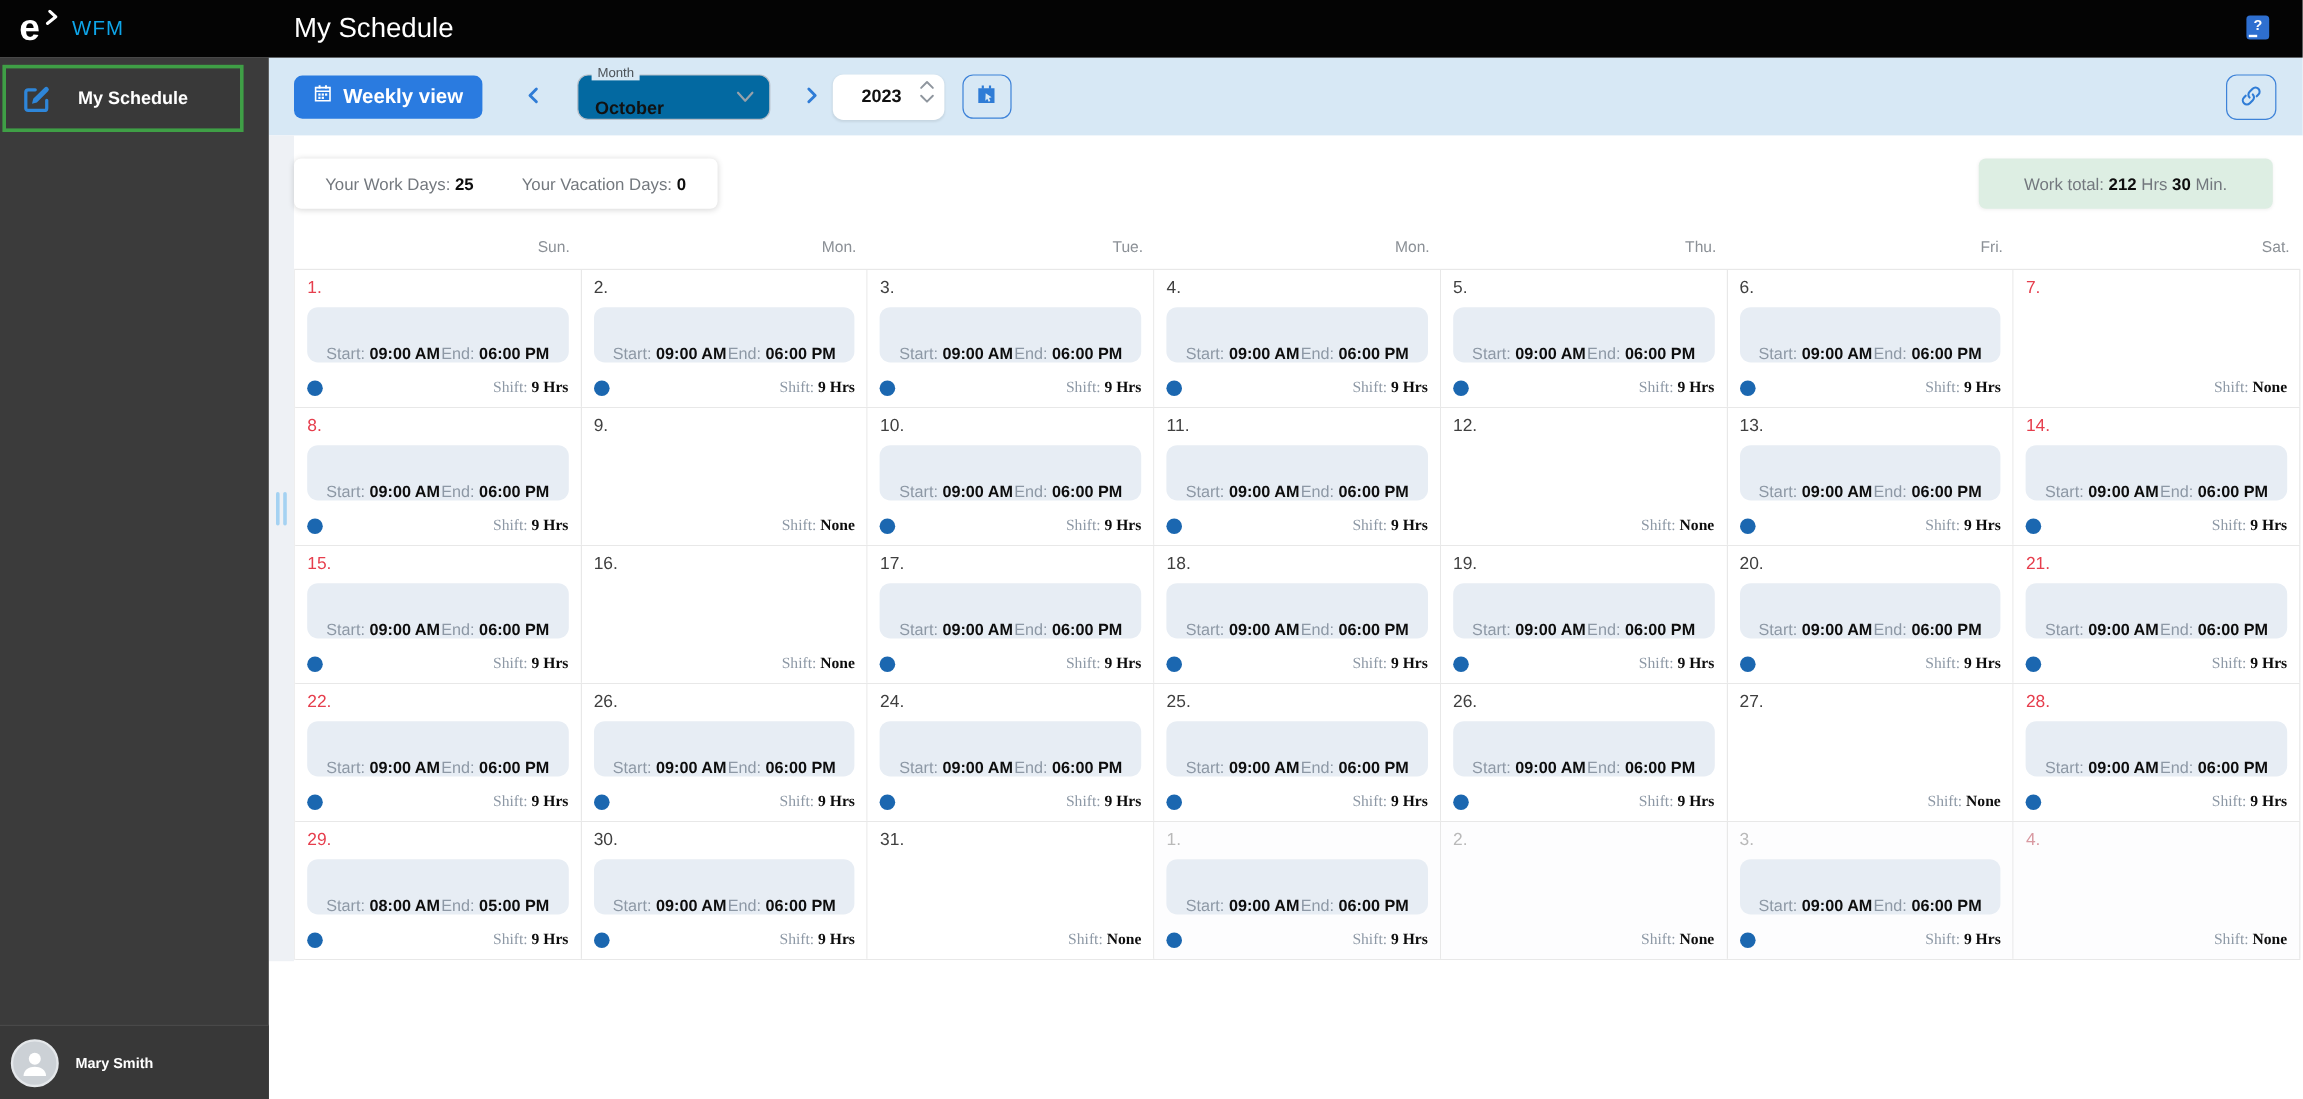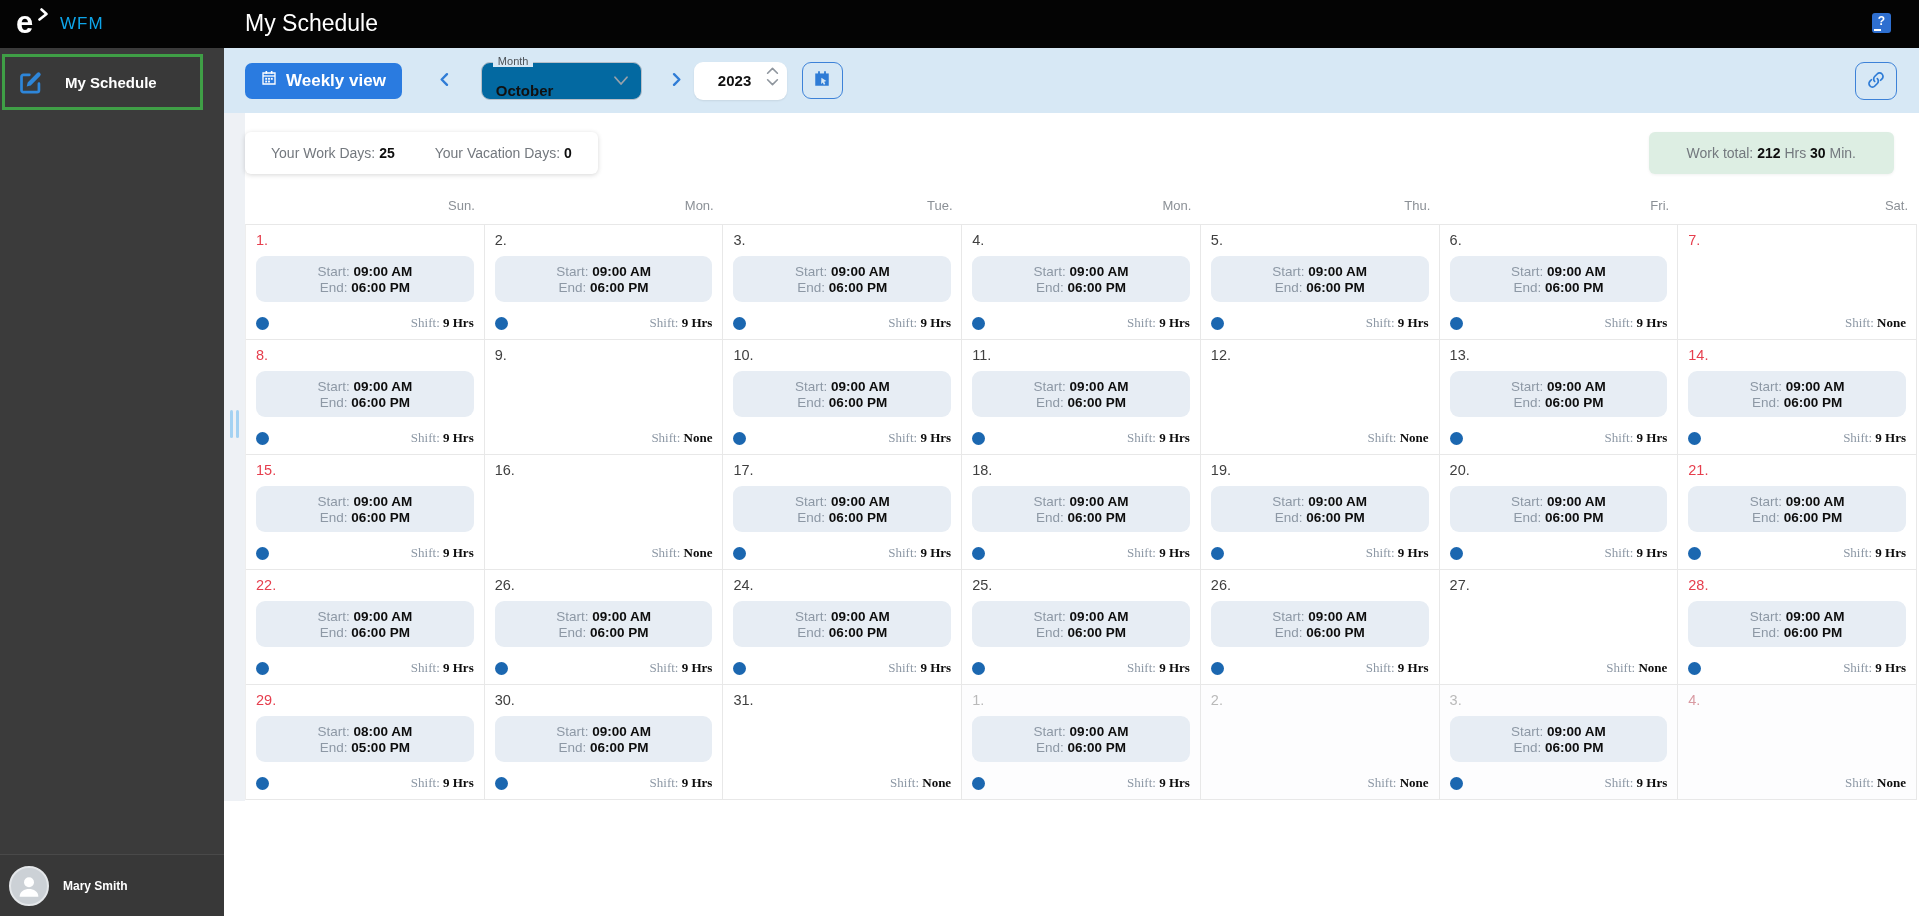--- a/index.html
+++ b/index.html
@@ -76,22 +76,22 @@
   .grid { border-top:1px solid #e8e8e8; border-left:1px solid #eeeeee; }
   .week-row { display:grid; grid-template-columns:repeat(7,1fr); height:115px; border-bottom:1px solid #e8e8e8; }
   .cell { position:relative; border-right:1px solid #e8e8e8; background:#fff; padding:7px 10px 0 10px; cursor:pointer; }
   .daynum { font-size:14.5px; }
   .cell.weekday .daynum { color:#3f3f3f; }
   .cell.weekend .daynum { color:#e63e4d; }
   .cell.adjacent { background:#fdfdfe; }
   .cell.adjacent .daynum { color:#b9b9b9; }
   .cell.adjacent-weekend { background:#fdfdfe; }
   .cell.adjacent-weekend .daynum { color:#d99aa2; }
-  .shiftbox { margin-top:8px; height:46px; background:#e7edf4; border-radius:9px; display:flex; flex-direction:column;
-              align-items:center; justify-content:center; gap:1px; font-size:13.5px; }
+  .shiftbox { margin-top:8px; height:46px; background:#e7edf4; border-radius:9px; display:flex; flex-direction:row;
+              align-items:flex-end; justify-content:center; gap:1px; font-size:13.5px; }
   .shiftbox .lbl { color:#8d98a5; }
   .cellfoot { position:absolute; left:10px; right:10px; bottom:8px; height:16px; display:flex; align-items:center;font-family:Liberation Serif, serif; }
   .dot { width:13px; height:13px; border-radius:50%; background:#1b67b0; }
   .shift-hours { margin-left:auto; font-size:13px; }
   .shift-hours .lbl { color:#8d98a5; }
 </style>
 </head>
 <body>
 
 <div class="topbar">

